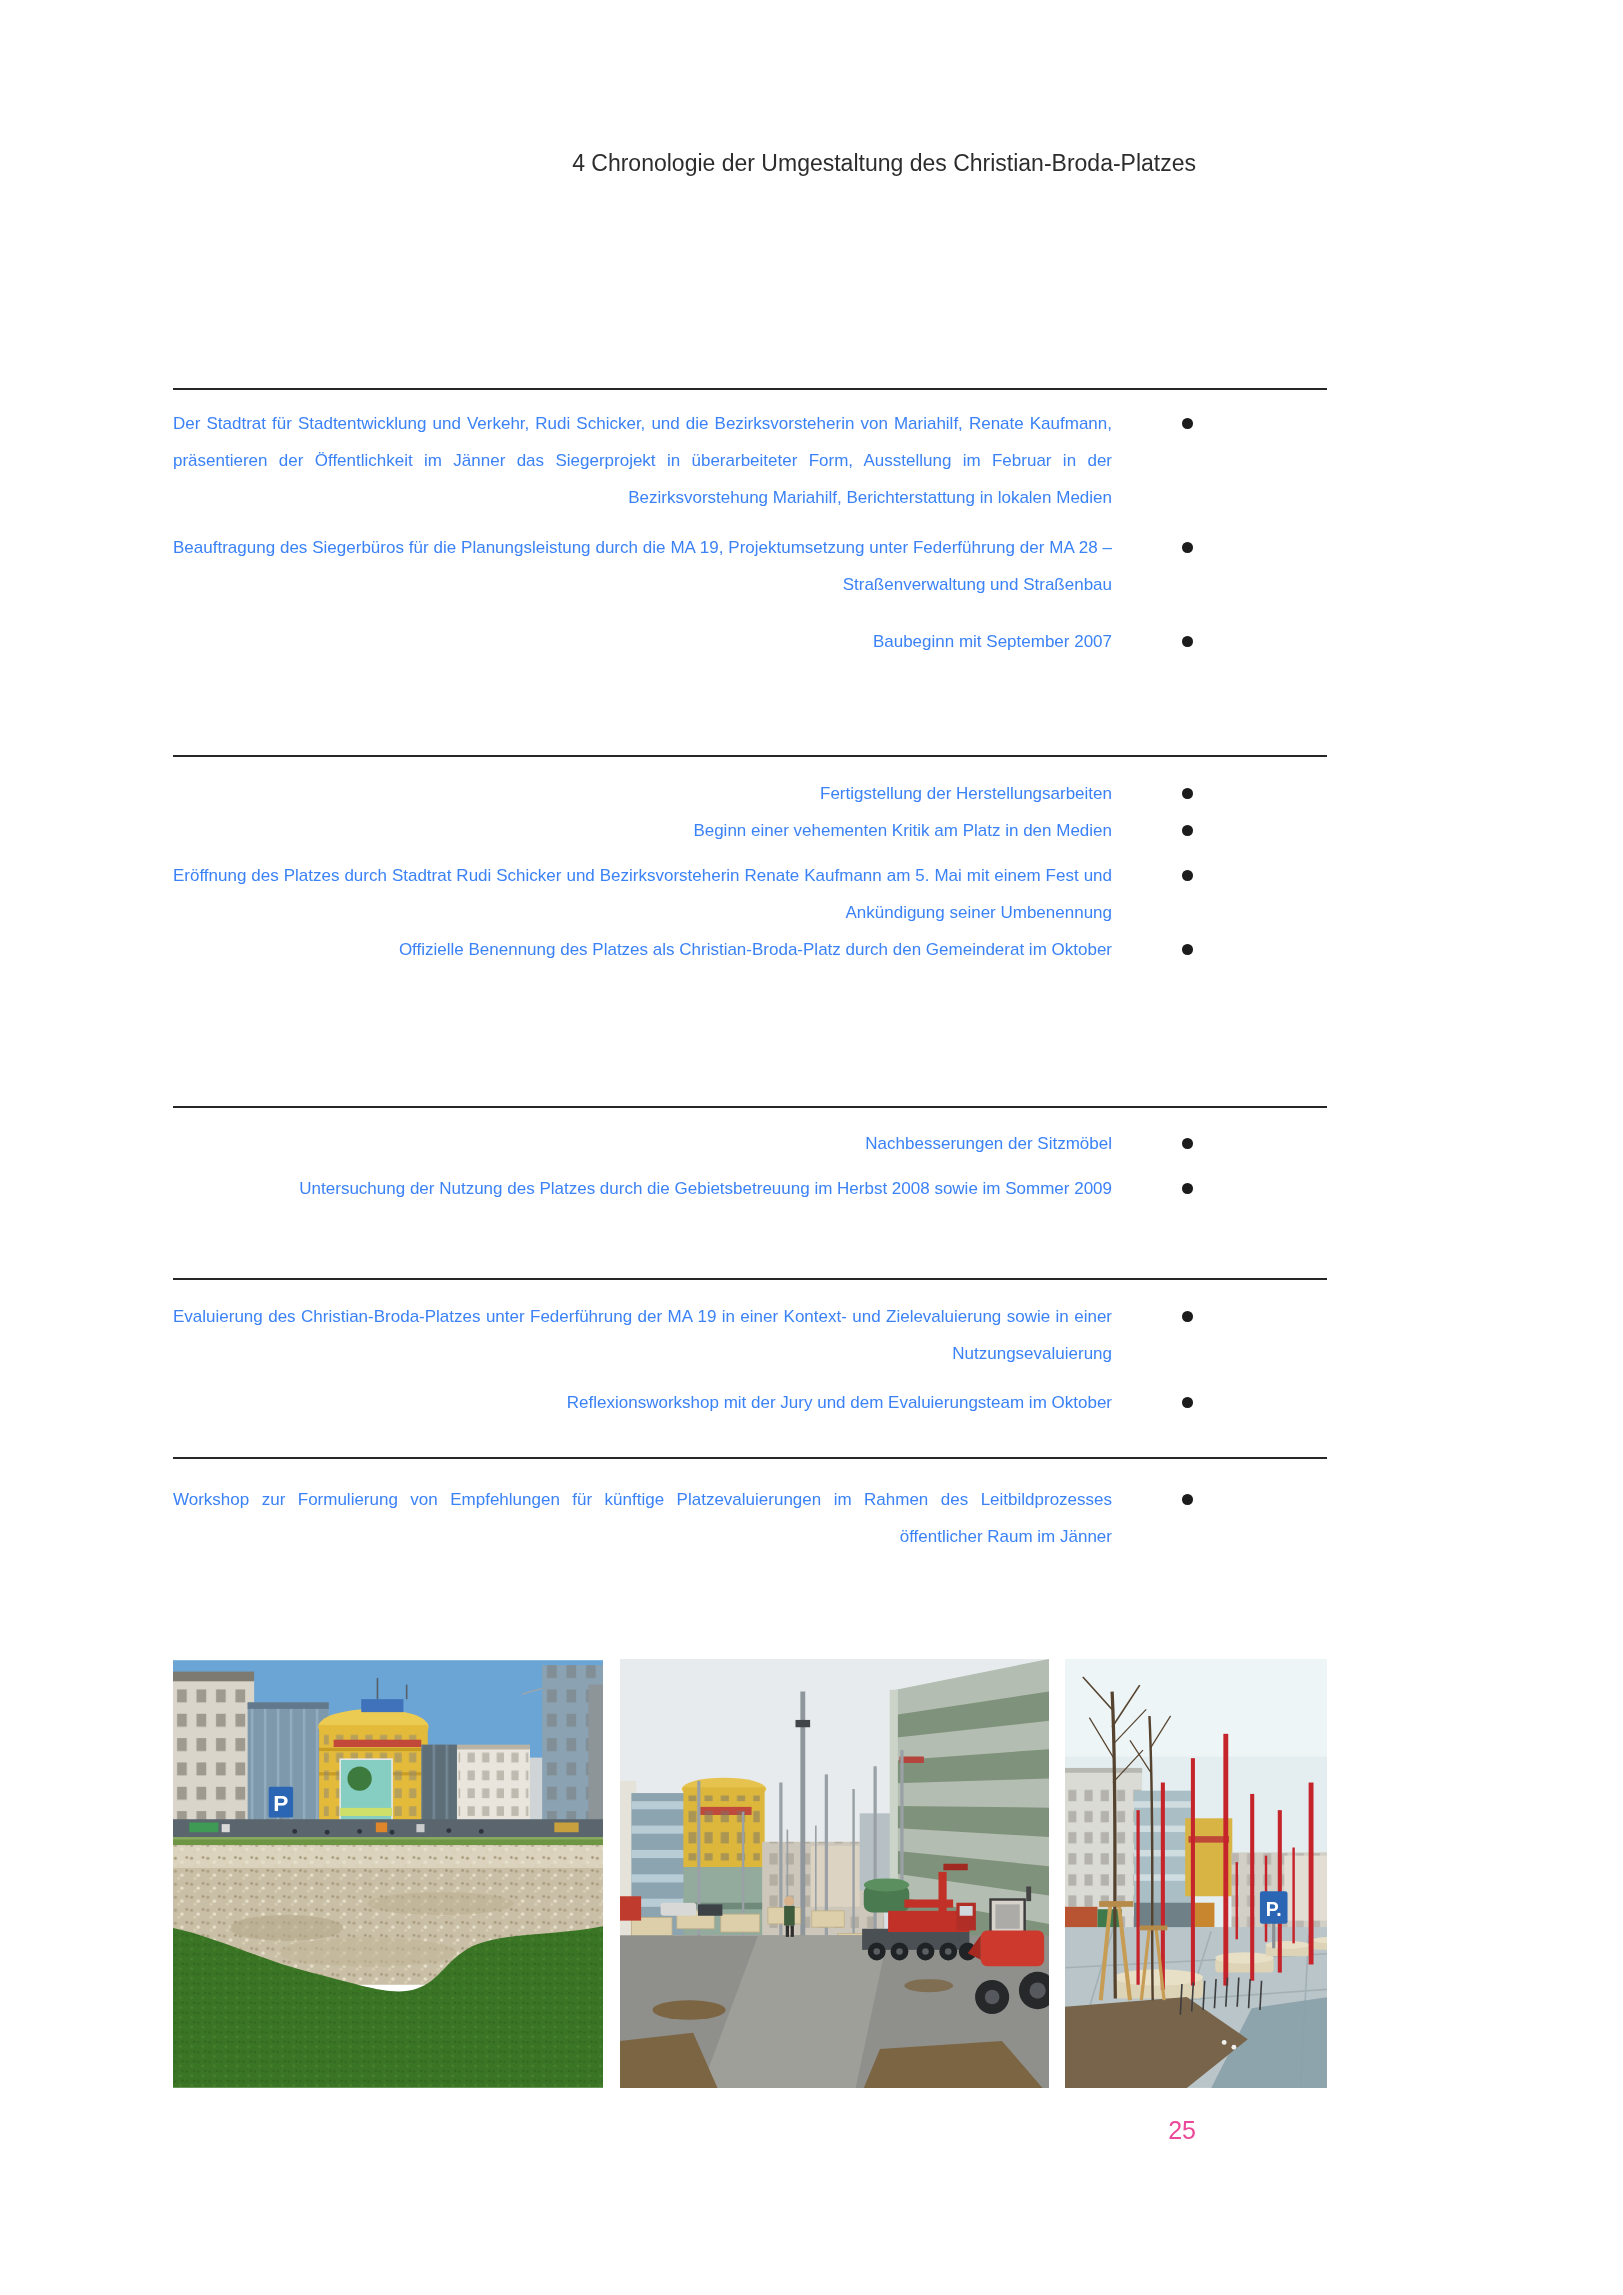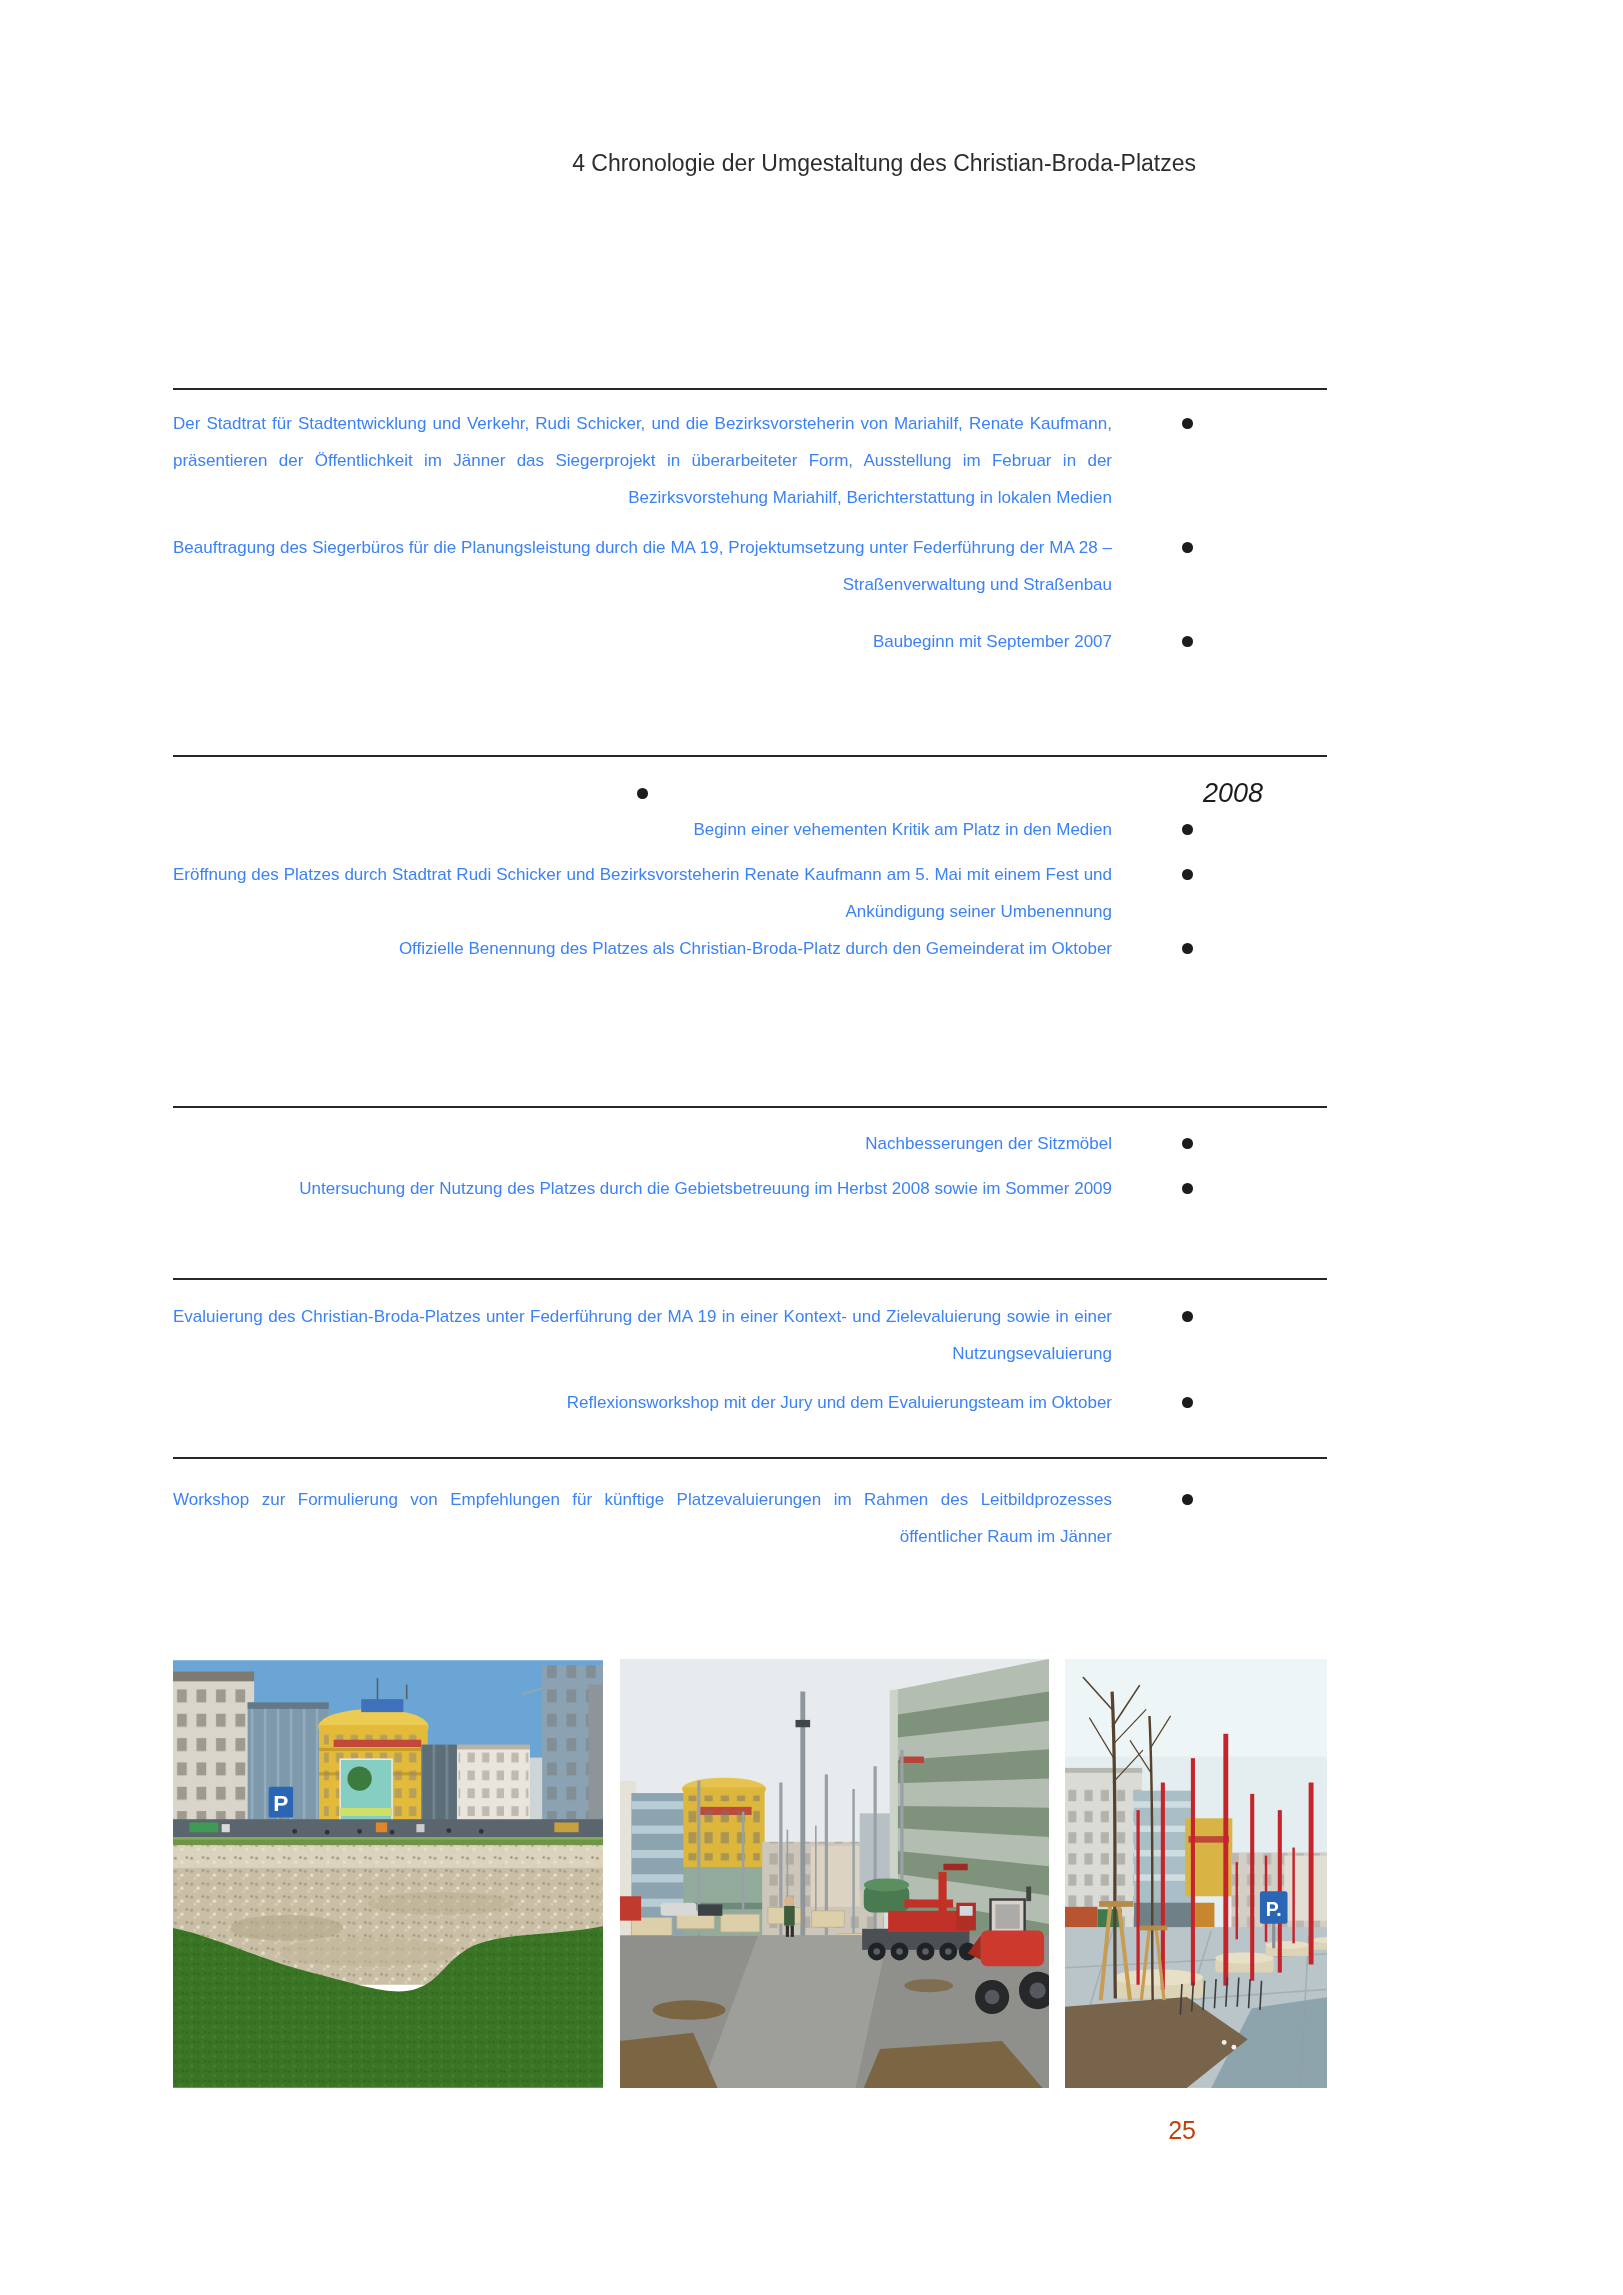--- a/index.html
+++ b/index.html
@@ -57,21 +57,21 @@
   .mt15{margin-top:12px}.mt16{margin-top:13px}
   .mt19{margin-top:8px}.mt20{}.mt25{margin-top:20px}
   .photo{
     position:absolute;margin:0;padding:0;
   }
   .photo svg{display:block;}
   .page-number{
     position:absolute;
     top:2114px;right:131px;
     font-size:25px;line-height:32px;
-    color:#c2410c;
+    color:#ec4899;
   }
 </style>
 </head>
 <body>
 
 <div class="page">
 
   <div class="header-line">4 Chronologie der Umgestaltung des Christian-Broda-Platzes</div>
 
   <div class="timeline">
@@ -95,20 +95,21 @@
         <p class="entry-text">Baubeginn mit September 2007</p>
         <div class="bullet-cell">
             <span class="dot"></span>
           </div>
         <div class="year-cell"></div>
       </div>
     </section>
 
     <section class="tl-section pt22" style="top:755px">
       <div class="entry">
+        <p class="entry-text">Fertigstellung der Herstellungsarbeiten</p>
         <div class="bullet-cell">
             <span class="dot"></span>
           </div>
         <div class="year-cell">2008</div>
       </div>
       <div class="entry mt20">
         <p class="entry-text">Beginn einer vehementen Kritik am Platz in den Medien</p>
         <div class="bullet-cell">
             <span class="dot"></span>
           </div>

